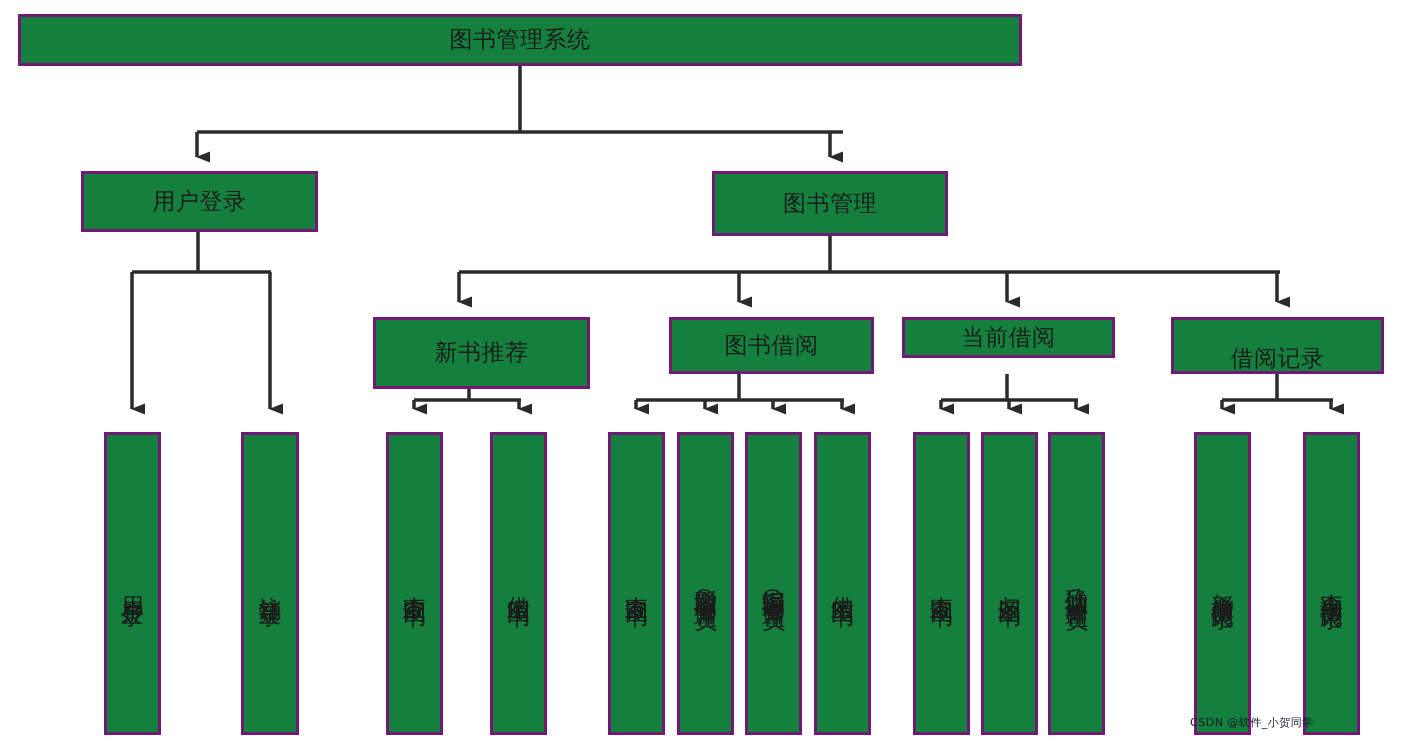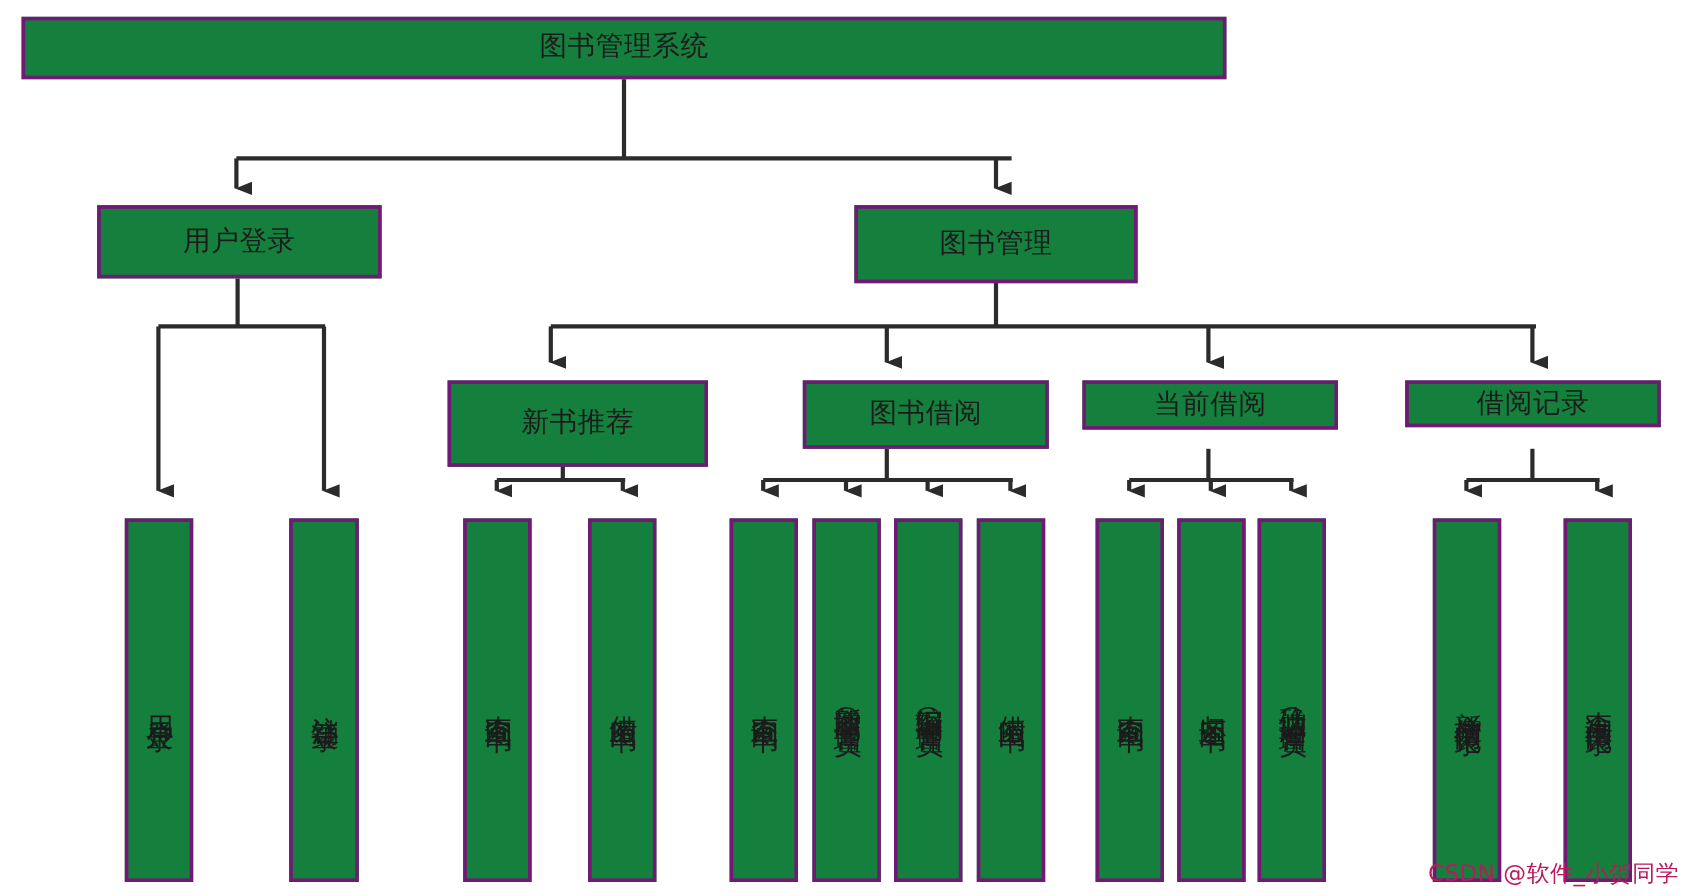--- a/index.html
+++ b/index.html
@@ -48,22 +48,22 @@
     text-align: center;
     white-space: nowrap;
   }
   .leaf-box {
     align-items: center;
     justify-content: center;
     border-width: 3px;
   }
   .watermark {
     position: absolute;
-    font-size: 19px;
-    color: #be185d;
+    font-size: 11px;
+    color: #0f172a;
     white-space: nowrap;
     letter-spacing: 0.5px;
   }
 </style>
 </head>
 <body>
 
 <svg id="canvas" viewBox="0 0 1405 747">
   <defs>
     <marker id="arrow" viewBox="0 0 12 14" refX="6" refY="13" markerWidth="12" markerHeight="14" orient="auto-start-reverse" markerUnits="userSpaceOnUse">
@@ -132,21 +132,21 @@
 </div>
 
 <div class="node-box" style="left:633px; top:317px; width:205px; height:57px;margin-left:36px;">
   <span class="node-label-h">图书借阅</span>
 </div>
 
 <div class="node-box" style="left:902px; top:317px; width:213px; height:41px;">
   <span class="node-label-h">当前借阅</span>
 </div>
 
-<div class="node-box" style="left:1171px; top:317px; width:213px; height:39px;">
+<div class="node-box" style="left:1171px; top:317px; width:213px; height:57px;align-items:flex-end;">
   <span class="node-label-h">借阅记录</span>
 </div>
 
 <div class="node-box leaf-box" style="left:104px; top:432px; width:57px; height:303px;">
   <span class="node-label-v">用户登录</span>
 </div>
 
 <div class="node-box leaf-box" style="left:241px; top:432px; width:58px; height:303px;">
   <span class="node-label-v">注销登录</span>
 </div>

